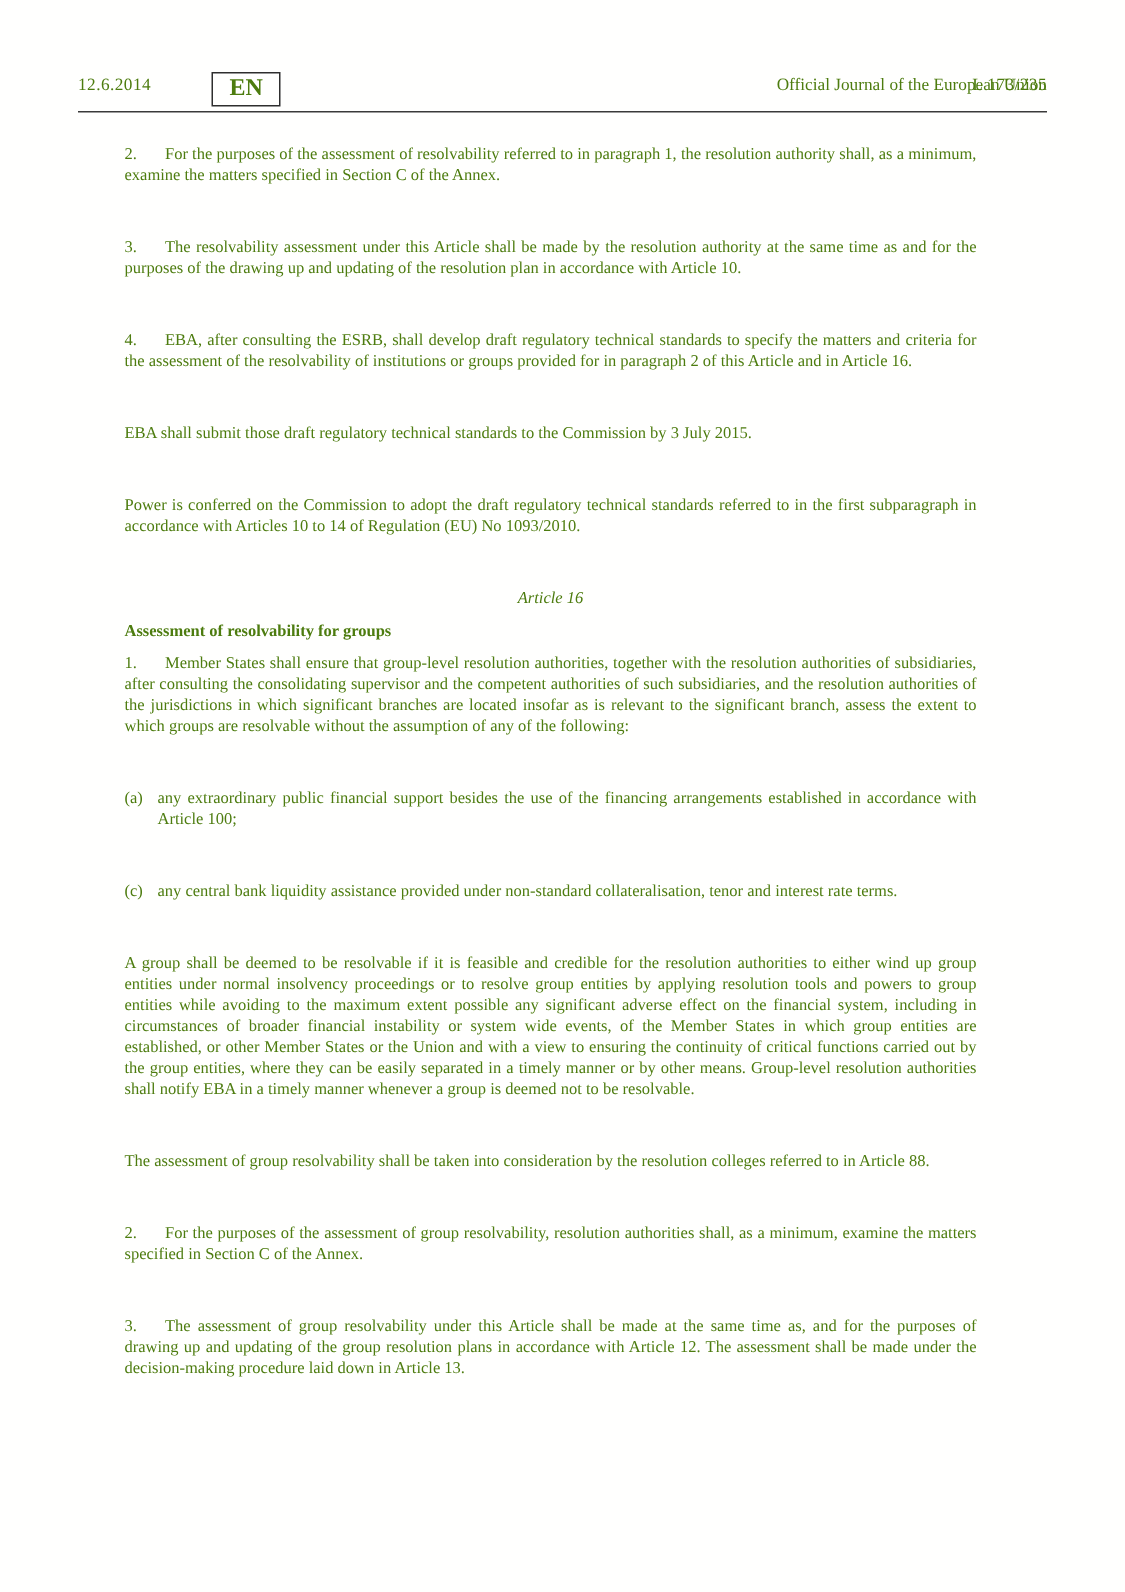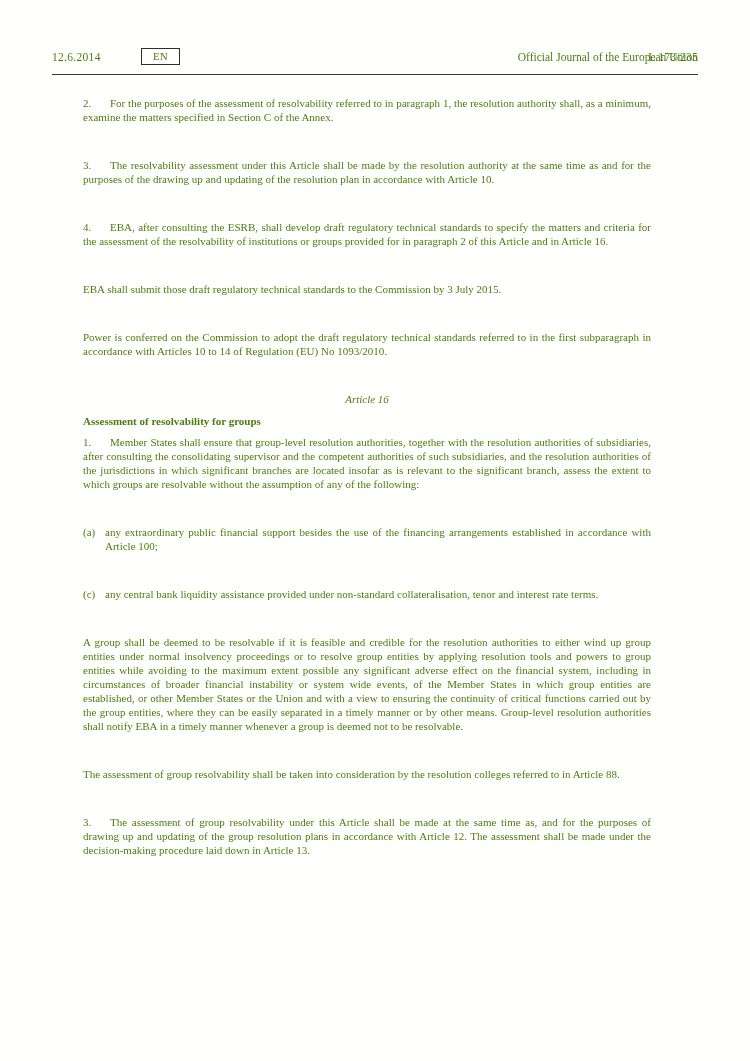--- a/index.html
+++ b/index.html
@@ -30,21 +30,22 @@
     left: 0;
     top: 3px;
     letter-spacing: 0.3px;
   }
   .h-lang-box {
     position: absolute;
     left: 89px;
     top: 0px;
     border: 1px solid #2e2e2e;
     padding: 1px 11px 2px 11px;
-    font-size: 11px;
+    font-size: 16px;
+    font-weight: bold;
   }
   .h-title {
     position: absolute;
     left: 16px;
     right: 0;
     top: 3px;
     text-align: right;
   }
   .h-ref {
     position: absolute;
@@ -116,16 +117,17 @@
       <div class="blk numbered"><span class="pnum">4.</span><span>EBA, after consulting the ESRB, shall develop draft regulatory technical standards to specify the matters and criteria for the assessment of the resolvability of institutions or groups provided for in paragraph 2 of this Article and in Article 16.</span></div>
       <div class="blk plain">EBA shall submit those draft regulatory technical standards to the Commission by 3 July 2015.</div>
       <div class="blk plain">Power is conferred on the Commission to adopt the draft regulatory technical standards referred to in the first subparagraph in accordance with Articles 10 to 14 of Regulation (EU) No 1093/2010.</div>
       <div class="blk article_number">Article 16</div>
       <div class="blk article_title">Assessment of resolvability for groups</div>
       <div class="blk numbered"><span class="pnum">1.</span><span>Member States shall ensure that group-level resolution authorities, together with the resolution authorities of subsidiaries, after consulting the consolidating supervisor and the competent authorities of such subsidiaries, and the resolution authorities of the jurisdictions in which significant branches are located insofar as is relevant to the significant branch, assess the extent to which groups are resolvable without the assumption of any of the following:</span></div>
       <div class="blk list_item"><span class="marker">(a)</span><span>any extraordinary public financial support besides the use of the financing arrangements established in accordance with Article 100;</span></div>
       <div class="blk list_item"><span class="marker">(c)</span><span>any central bank liquidity assistance provided under non-standard collateralisation, tenor and interest rate terms.</span></div>
       <div class="blk plain">A group shall be deemed to be resolvable if it is feasible and credible for the resolution authorities to either wind up group entities under normal insolvency proceedings or to resolve group entities by applying resolution tools and powers to group entities while avoiding to the maximum extent possible any significant adverse effect on the financial system, including in circumstances of broader financial instability or system wide events, of the Member States in which group entities are established, or other Member States or the Union and with a view to ensuring the continuity of critical functions carried out by the group entities, where they can be easily separated in a timely manner or by other means. Group-level resolution authorities shall notify EBA in a timely manner whenever a group is deemed not to be resolvable.</div>
       <div class="blk plain">The assessment of group resolvability shall be taken into consideration by the resolution colleges referred to in Article 88.</div>
+      <div class="blk numbered"><span class="pnum">2.</span><span>For the purposes of the assessment of group resolvability, resolution authorities shall, as a minimum, examine the matters specified in Section C of the Annex.</span></div>
       <div class="blk numbered"><span class="pnum">3.</span><span>The assessment of group resolvability under this Article shall be made at the same time as, and for the purposes of drawing up and updating of the group resolution plans in accordance with Article 12. The assessment shall be made under the decision-making procedure laid down in Article 13.</span></div>
     </div>
 
 </div>
 
 </body></html>

